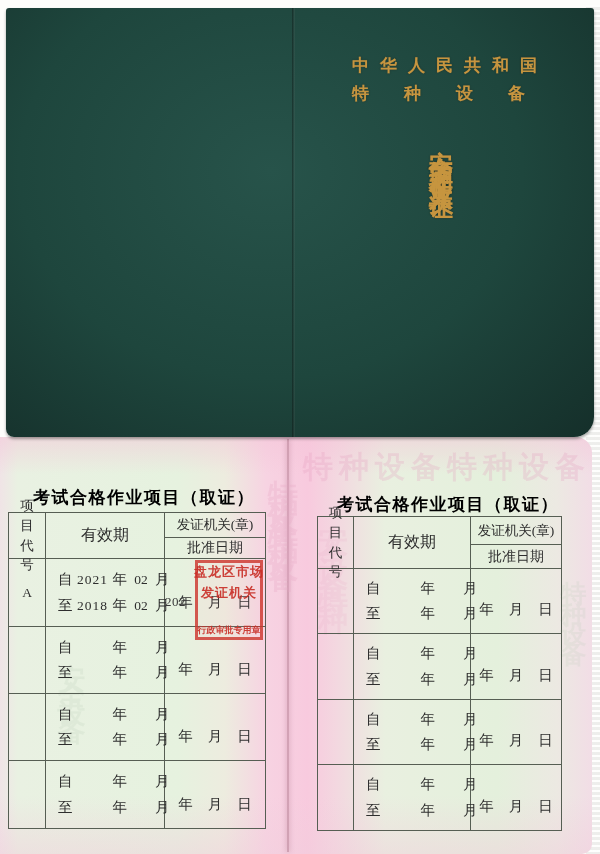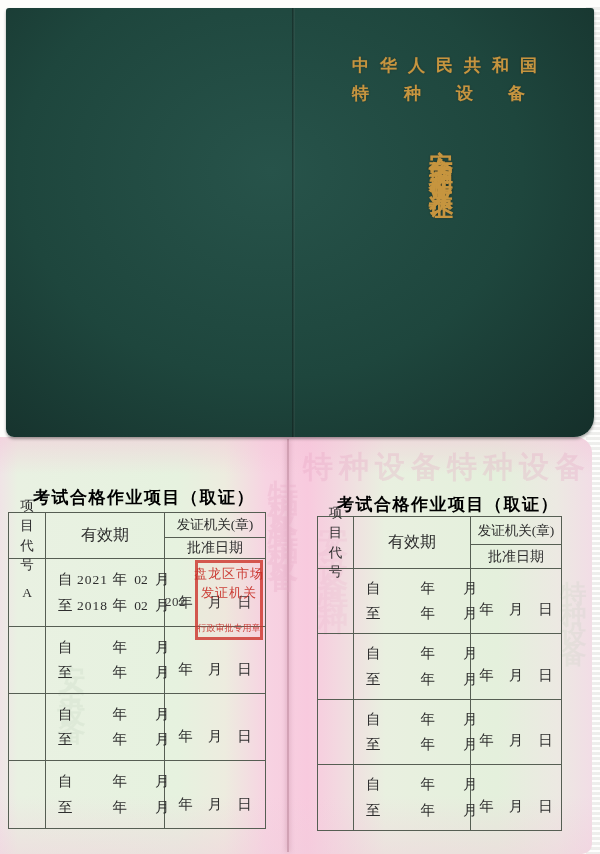--- a/index.html
+++ b/index.html
@@ -67,22 +67,22 @@
   .valid{display:flex;flex-direction:column;justify-content:space-evenly;padding:4px 0;}
   .vline{display:flex;align-items:center;gap:4px;padding-left:12px;font-size:14.5px;}
   .yr{min-width:32px;text-align:center;font-size:13.5px;letter-spacing:1px;}
   .mo{min-width:20px;text-align:center;font-size:13.5px;}
   .dateline{position:absolute;left:0;right:0;bottom:14px;display:flex;justify-content:center;gap:15px;font-size:14.5px;}
   .approval-partial{position:absolute;left:0px;bottom:16px;font-size:13px;color:#3a3a3a;letter-spacing:.5px;}
 
   
   .stamp{position:absolute;left:30px;top:1px;width:62px;height:74px;z-index:3;
     border:3px solid rgba(205,55,46,.82);background:rgba(255,170,180,.07);
-    display:flex;flex-direction:column;align-items:center;justify-content:center;
-    color:rgba(201,48,40,.92);font-weight:normal;}
+    display:flex;flex-direction:column;align-items:center;justify-content:space-between;
+    color:rgba(201,48,40,.92);font-weight:bold;}
   .stamp .s12{font-size:13px;letter-spacing:1px;line-height:1.4;white-space:nowrap;}
   .stamp .s3{font-size:9px;letter-spacing:0;margin-top:20px;white-space:nowrap;}
 </style>
 </head>
 <body>
 
 <div class="photo">
 
   <div class="fore-edge"></div>
 

